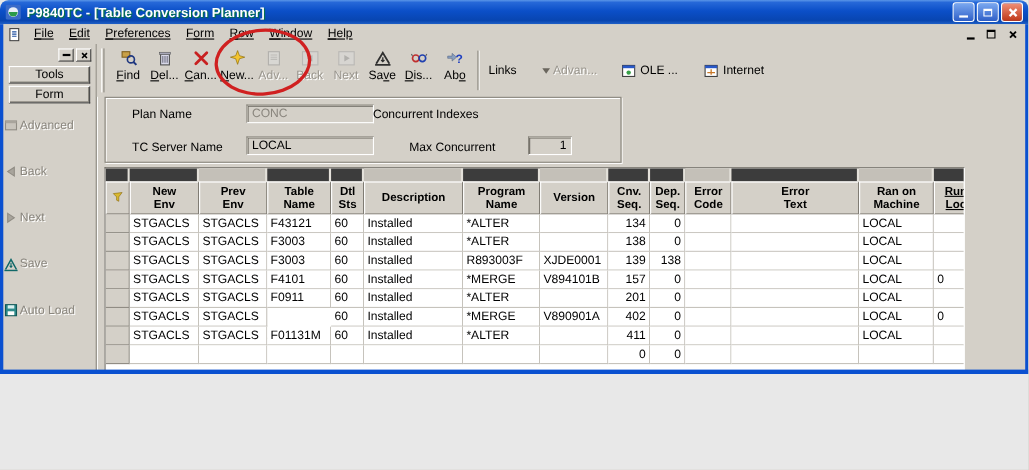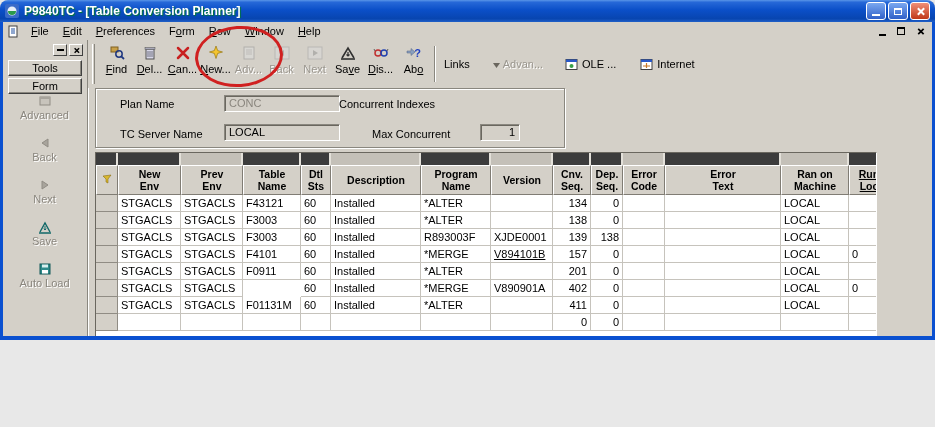--- a/index.html
+++ b/index.html
@@ -24,40 +24,40 @@
   .g-min { width:8px; height:2px; background:#fff; margin-top:8px; }
   .g-rest { width:8px; height:7px; border:1px solid #fff; border-top:2px solid #fff; }
   .x-glyph { position:relative; width:9px; height:9px; display:inline-block; }
   .x-glyph::before,.x-glyph::after { content:''; position:absolute; left:4px; top:0; width:2px; height:9px; background:currentColor; }
   .x-glyph::before { transform:rotate(45deg); } .x-glyph::after { transform:rotate(-45deg); }
 
   
   .menubar { position:absolute; left:3px; right:3px; top:22px; height:18px; background:#D4D0C8;
              display:flex; align-items:center; padding:0 4px; }
   .mdi-ic { width:13px; height:13px; display:inline-block; margin-right:4px; }
-  .menu-item { display:inline-block; padding:1px 7px; cursor:default; }
+  .menu-item { display:inline-block; padding:1px 7px; cursor:default;text-decoration:underline; }
   .mdi-ctrl { margin-left:auto; display:flex; gap:3px; align-items:center; color:#000; }
   .mdi-b { width:16px; height:14px; display:inline-flex; align-items:center; justify-content:center; }
   .g-min2 { width:7px; height:2px; background:#000; margin-top:7px; }
   .g-rest2 { width:8px; height:8px; border:1px solid #000; border-top:2px solid #000; }
   .mdi-b .x-glyph { transform:scale(.85); }
 
   
   .sidebar { position:absolute; left:3px; top:40px; width:85px; height:360px; background:#D4D0C8;
              border-right:1px solid #8a877f; box-shadow:1px 0 0 #fff; }
   .mini-strip { position:absolute; right:4px; top:4px; display:flex; gap:2px; }
   .mini-b { width:14px; height:12px; background:#D4D0C8; border:1px solid; border-color:#fff #404040 #404040 #fff;
             display:inline-flex; align-items:center; justify-content:center; color:#000; }
   .mini-b .x-glyph { transform:scale(.7); }
   .dash { width:7px; height:2px; background:#000; }
   .side-btn { position:absolute; left:5px; width:74px; height:16px; background:#D4D0C8; text-align:center;
     border:1px solid; border-color:#fff #404040 #404040 #fff; box-shadow:inset -1px -1px 0 #8a877f;
     font-size:11px; line-height:14px; }
   #sidebar-items { position:absolute; left:0; right:1px; top:52px; }
-  .side-item { height:42px; display:flex; flex-direction:column; align-items:center; padding-top:2px; gap:1px; }
+  .side-item { height:42px; display:flex; flex-direction:row; align-items:center; padding-top:2px; gap:1px; }
   .side-ic { width:14px; height:14px; }
   .side-lbl { font-size:11px; color:#8a867e; text-shadow:1px 1px 0 #fff; }
   .rowbtn { top:3px; left:2px; position:absolute; }
 
   
   .toolbar { position:absolute; left:88px; top:40px; right:3px; height:48px; background:#D4D0C8;
              display:flex; align-items:center; padding-left:4px; }
   .grip { width:3px; height:40px; border-left:1px solid #fff; border-right:1px solid #8a877f; margin-right:5px; }
   #toolbar-buttons { display:flex; align-items:flex-start; }
   .tb-btn { width:33px; height:44px; display:flex; flex-direction:column; align-items:center;
@@ -419,21 +419,21 @@
           <div class="g-cell" style="width: 40px;"></div>
         </div>
         <div class="g-row">
           <div class="g-cell rowhead" style="width: 22px;"></div>
           <div class="g-cell" style="width: 63px;">STGACLS</div>
           <div class="g-cell" style="width: 62px;">STGACLS</div>
           <div class="g-cell" style="width: 58px;">F4101</div>
           <div class="g-cell" style="width: 30px;">60</div>
           <div class="g-cell" style="width: 90px;">Installed</div>
           <div class="g-cell" style="width: 70px;">*MERGE</div>
-          <div class="g-cell" style="width: 62px; text-decoration: underline;">V894101B</div>
+          <div class="g-cell" style="width: 62px;">V894101B</div>
           <div class="g-cell num" style="width: 38px;">157</div>
           <div class="g-cell num" style="width: 32px;">0</div>
           <div class="g-cell" style="width: 42px;"></div>
           <div class="g-cell" style="width: 116px;"></div>
           <div class="g-cell" style="width: 68px;">LOCAL</div>
           <div class="g-cell" style="width: 40px;">0</div>
         </div>
         <div class="g-row">
           <div class="g-cell rowhead" style="width: 22px;"></div>
           <div class="g-cell" style="width: 63px;">STGACLS</div>

